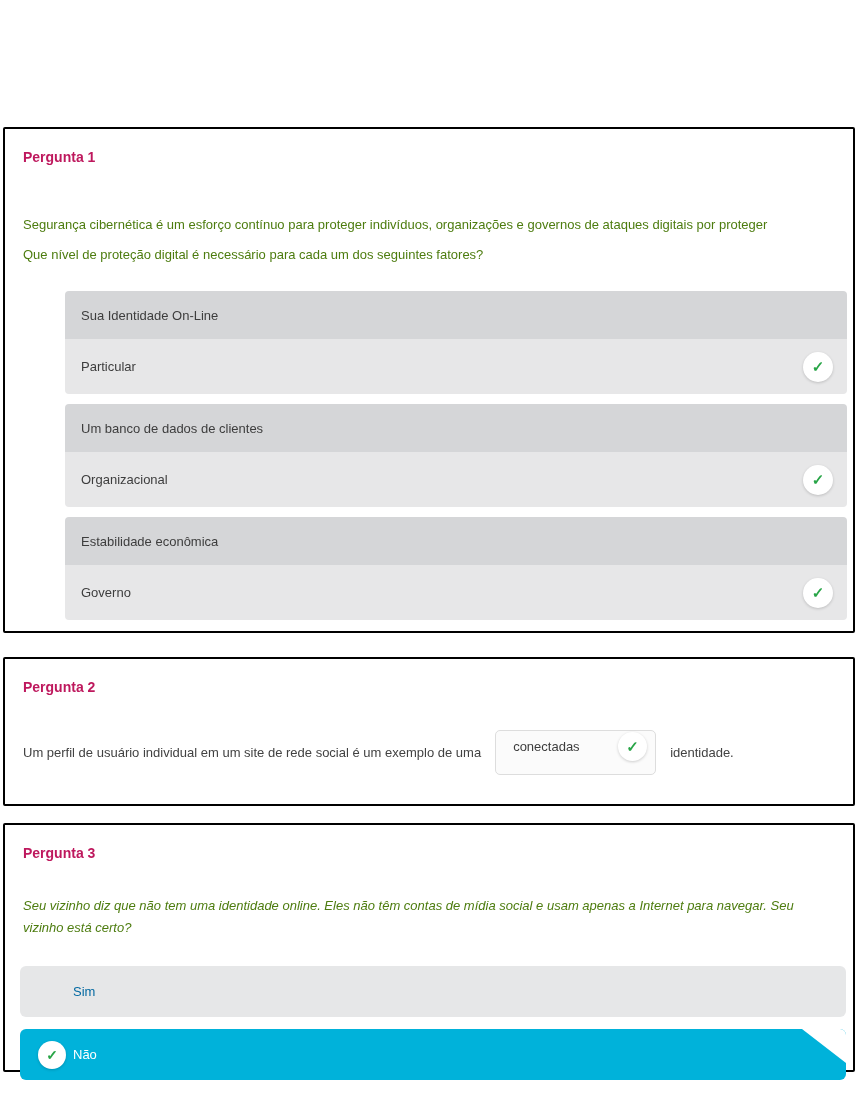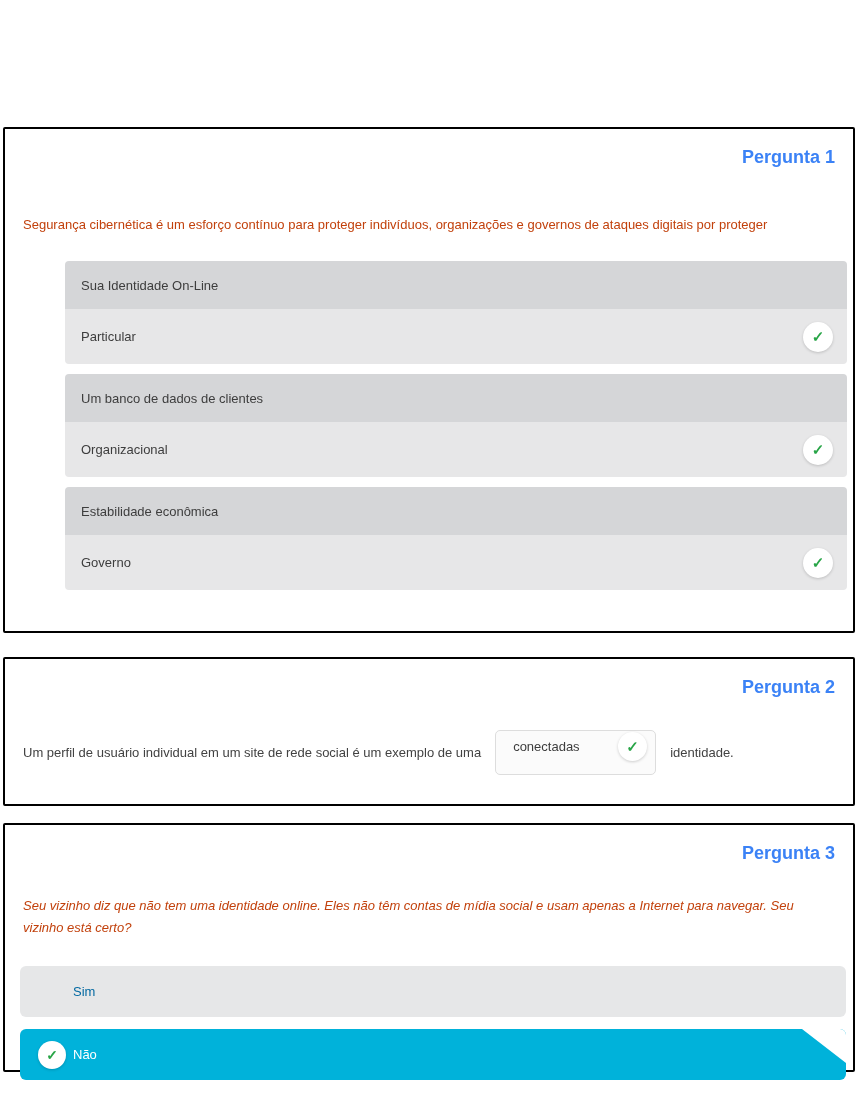--- a/index.html
+++ b/index.html
@@ -15,26 +15,25 @@
   .card {
     border: 2px solid #000000;
     border-radius: 2px;
     background: #ffffff;
   }
   .card-1 { height: 506px; margin-bottom: 24px; }
   .card-2 { height: 149px; margin-bottom: 17px; }
   .card-3 { height: 249px; }
 
   .q-title {
-    font-size: 18px; line-height: 21px; font-weight: bold; color: #3b82f6;
+    font-size: 14px; line-height: 21px; font-weight: bold; color: #be185d;
     margin: 18px 18px 0 18px;
-    text-align: right;
   }
   .q-text {
-    font-size: 13px; line-height: 20px; color: #c2410c;
+    font-size: 13px; line-height: 20px; color: #4d7c0f;
     margin: 0 18px 10px 18px;
   }
   .card-1 .q-text:first-of-type { margin-top: 47px; }
 
   
   .match-list { margin: 26px 6px 0 12px; padding-left: 48px; }
   .match-group { border-radius: 4px; overflow: hidden; margin-bottom: 10px; }
   .match-prompt {
     background: #d5d6d8; height: 48px;
     display: flex; align-items: center;
@@ -107,20 +106,21 @@
   }
 </style>
 </head>
 <body>
 
 <div class="page">
 
   <section class="card card-1">
     <h2 class="q-title">Pergunta 1</h2>
     <p class="q-text">Segurança cibernética é um esforço contínuo para proteger indivíduos, organizações e governos de ataques digitais por proteger</p>
+    <p class="q-text">Que nível de proteção digital é necessário para cada um dos seguintes fatores?</p>
 
     <div class="match-list">
       <div class="match-group">
         <div class="match-prompt">
           <span>Sua Identidade On-Line</span>
         </div>
         <div class="match-answer">
           <span class="label">Particular</span>
           <span class="check-circle">
               <span>✓</span>

